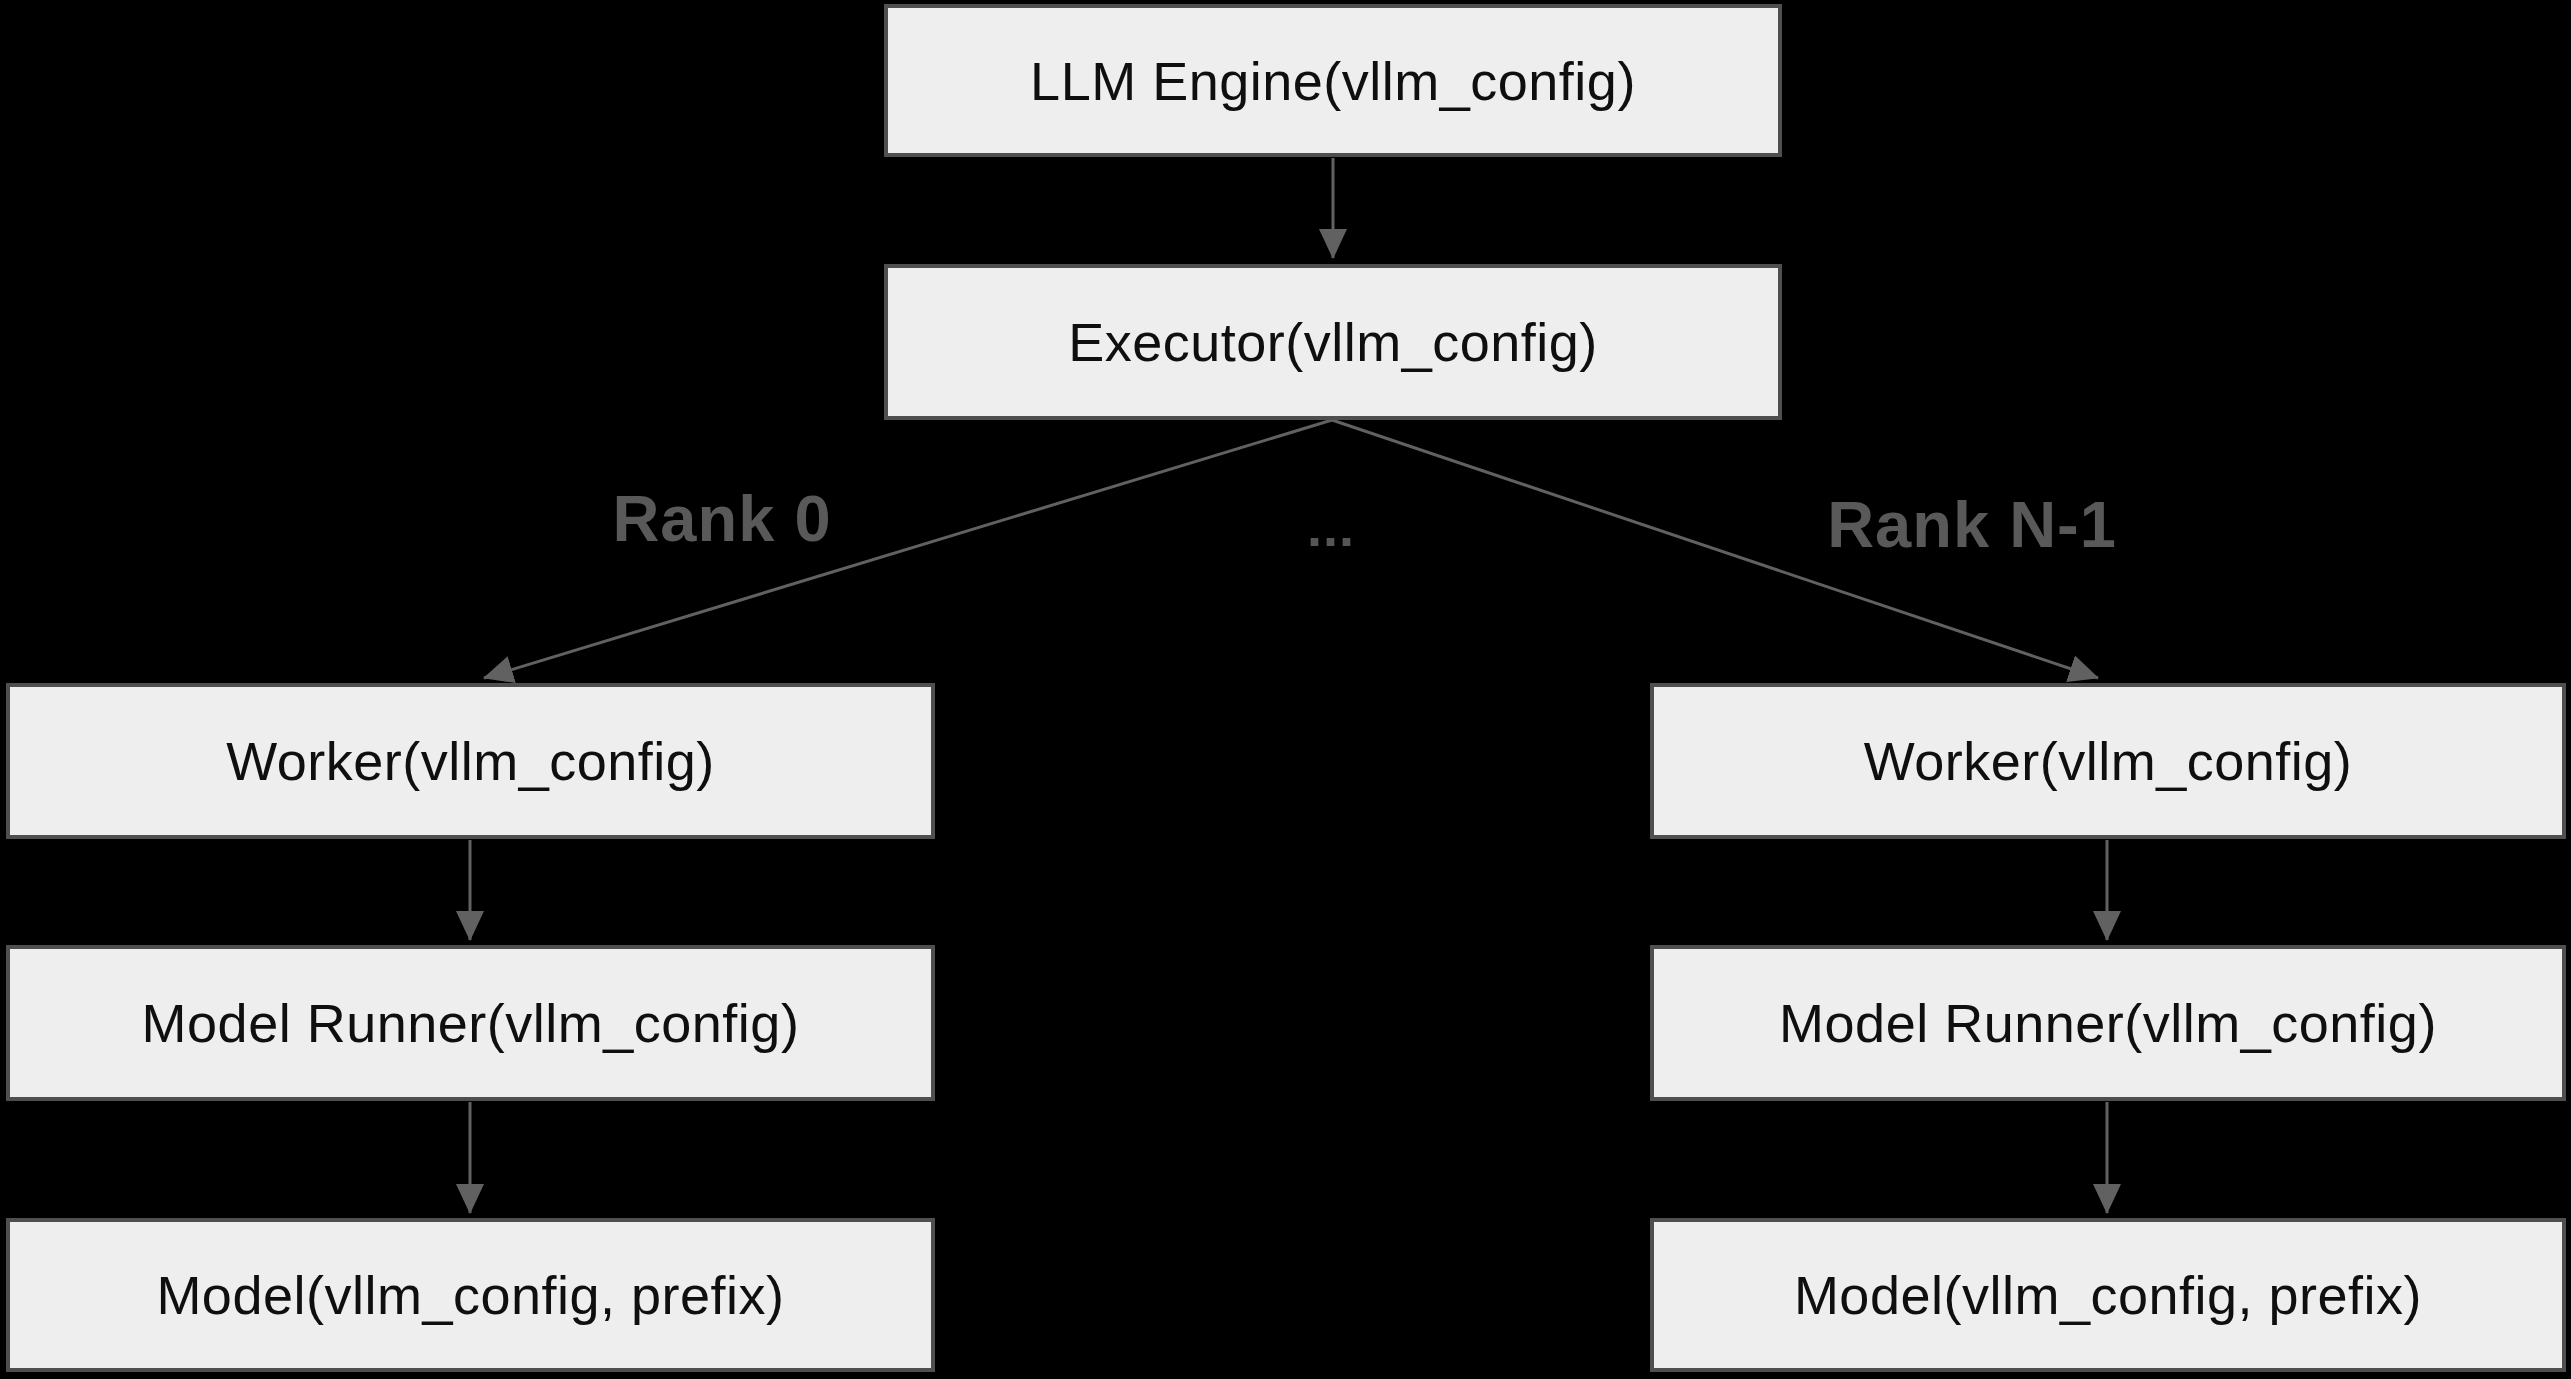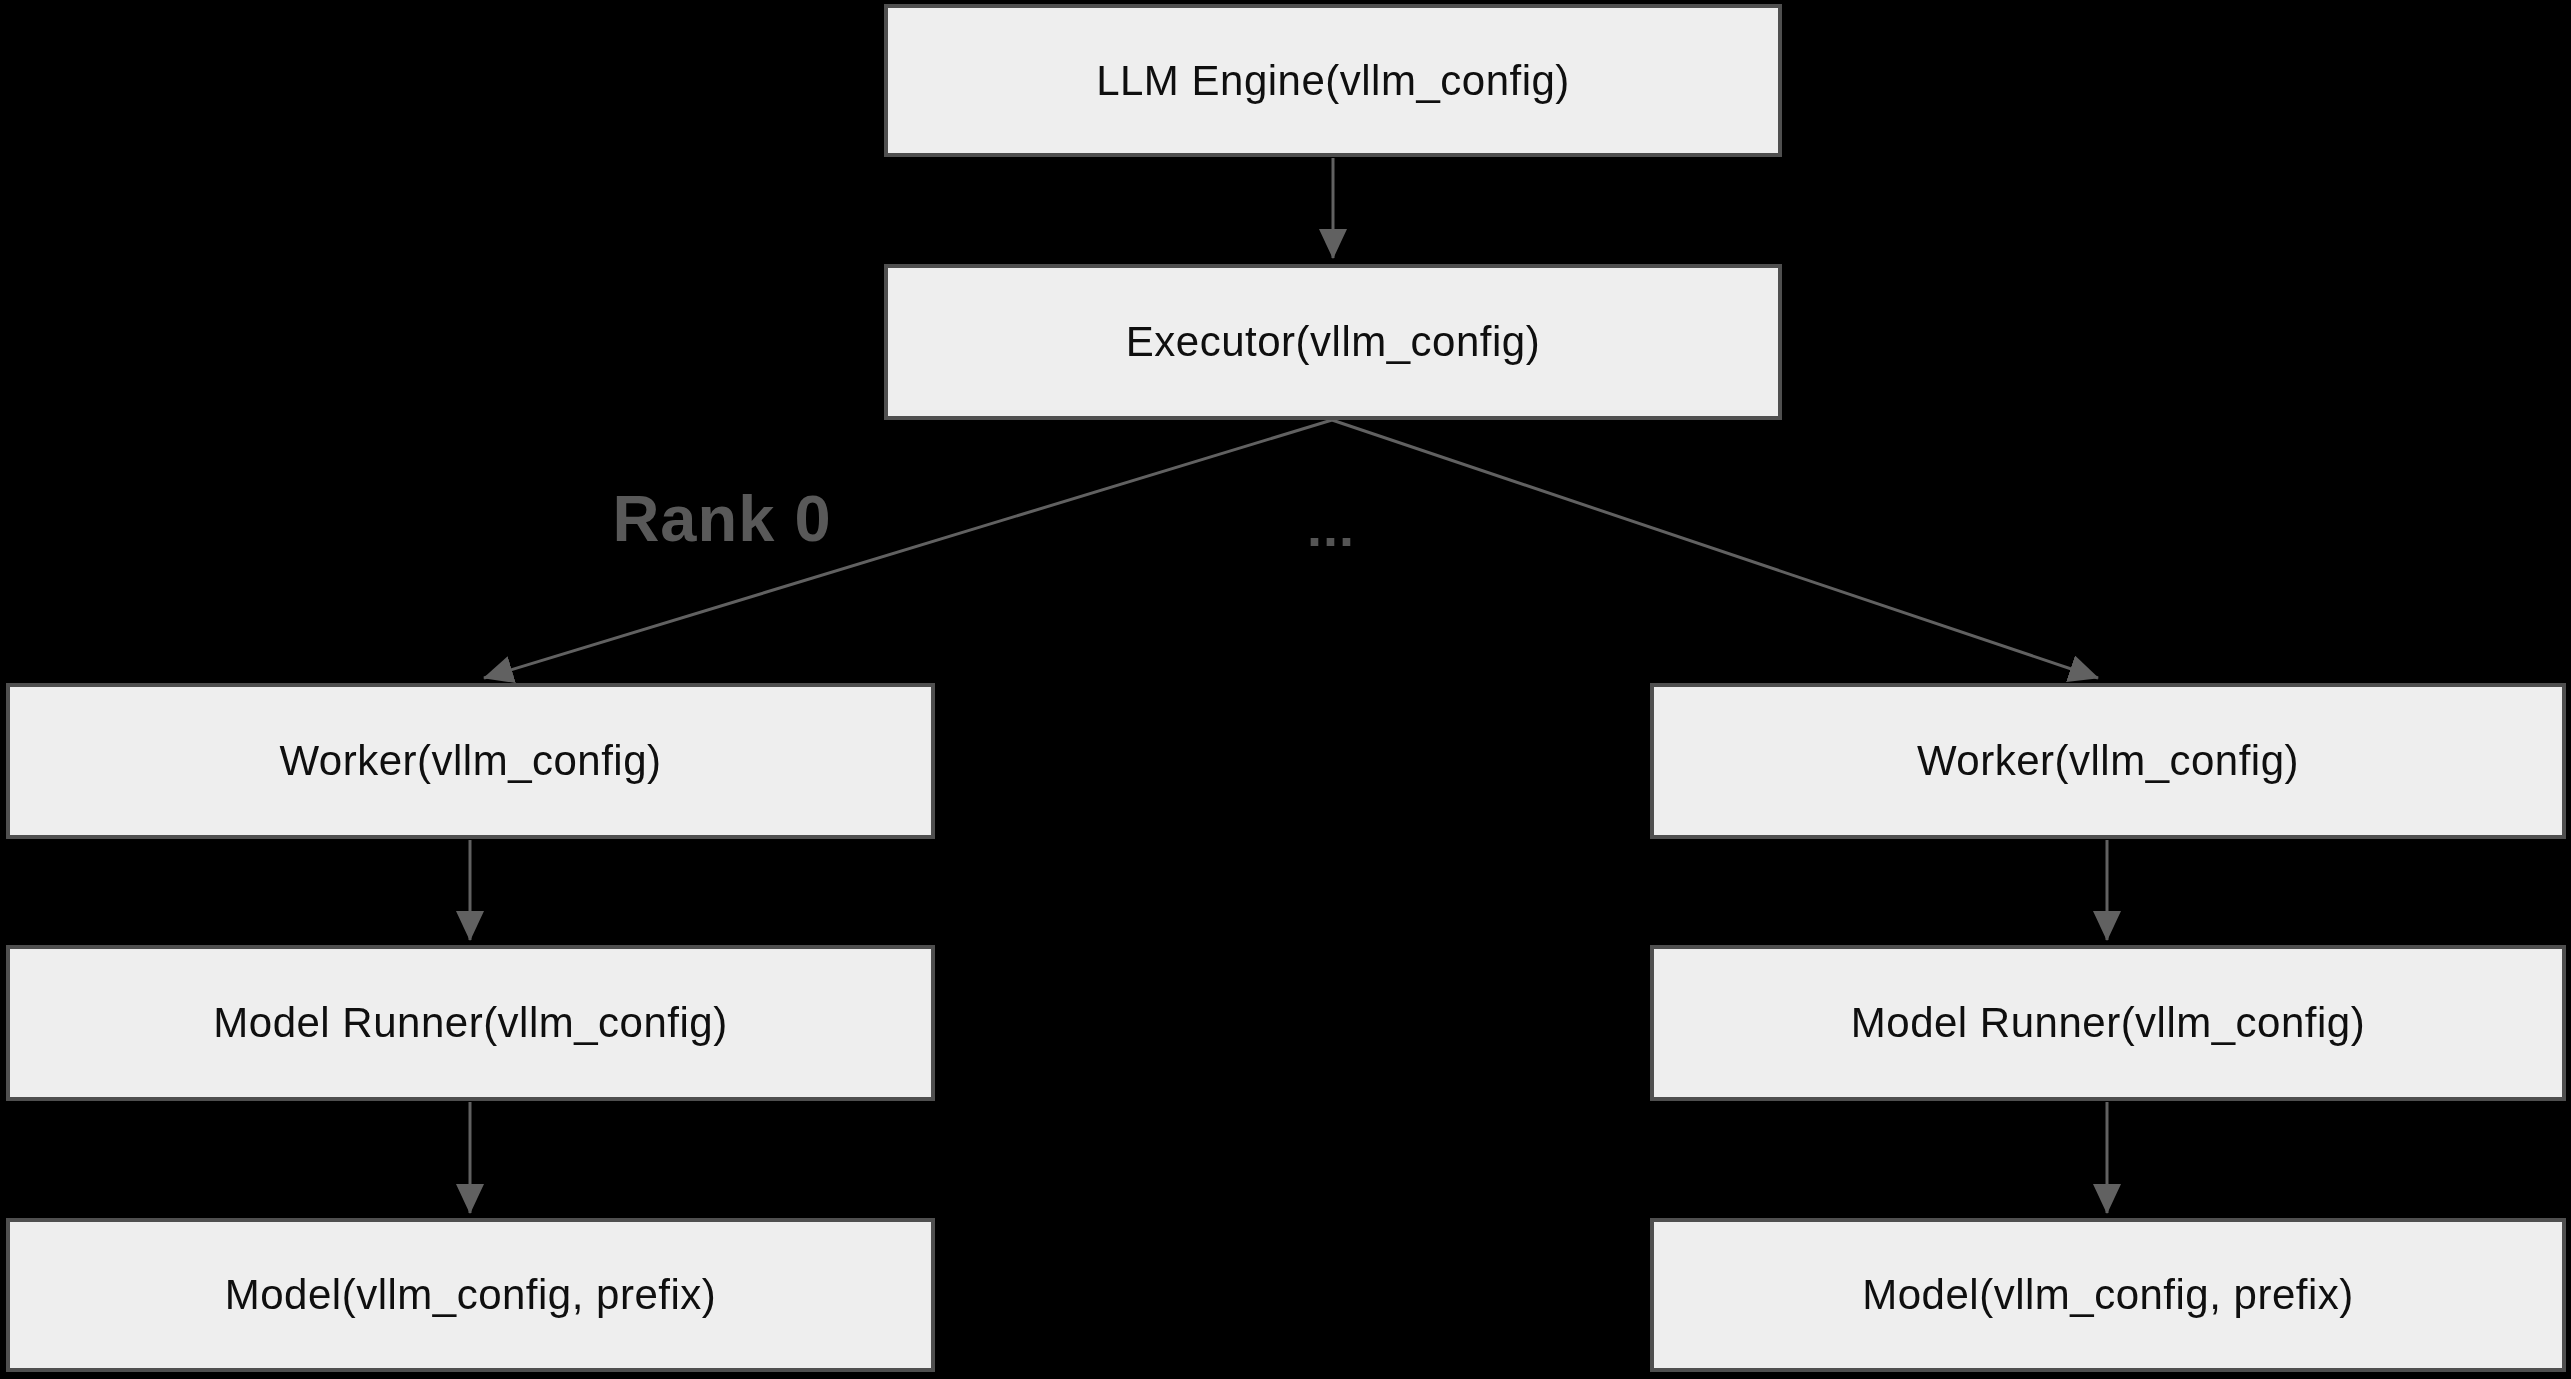--- a/index.html
+++ b/index.html
@@ -22,21 +22,21 @@
     width: 2571px;
     height: 1379px;
     display: block;
   }
   .node {
     position: absolute;
     box-sizing: border-box;
     background: #eeeeee;
     border: 4px solid #4f4f4f;
     color: #0f0f0f;
-    font-size: 42px;
+    font-size: 54px;
     font-weight: 500;
     letter-spacing: 0.5px;
     display: flex;
     align-items: center;
     justify-content: center;
     white-space: nowrap;
   }
   .node-engine        { left: 884px;  top: 4px;    width: 898px; height: 153px; }
   .node-executor      { left: 884px;  top: 264px;  width: 898px; height: 156px; }
   .node-worker-left   { left: 6px;    top: 683px;  width: 929px; height: 156px; }
@@ -99,14 +99,15 @@
   <div class="node node-worker-right">Worker(vllm_config)</div>
 
   <div class="node node-runner-right">Model Runner(vllm_config)</div>
 
   <div class="node node-model-right">Model(vllm_config, prefix)</div>
 
   <div class="edge-label edge-label-rank0">Rank 0</div>
 
   <div class="edge-label edge-label-dots">...</div>
 
+  <div class="edge-label edge-label-rankn1">Rank N-1</div>
 
 </div>
 
 </body></html>

